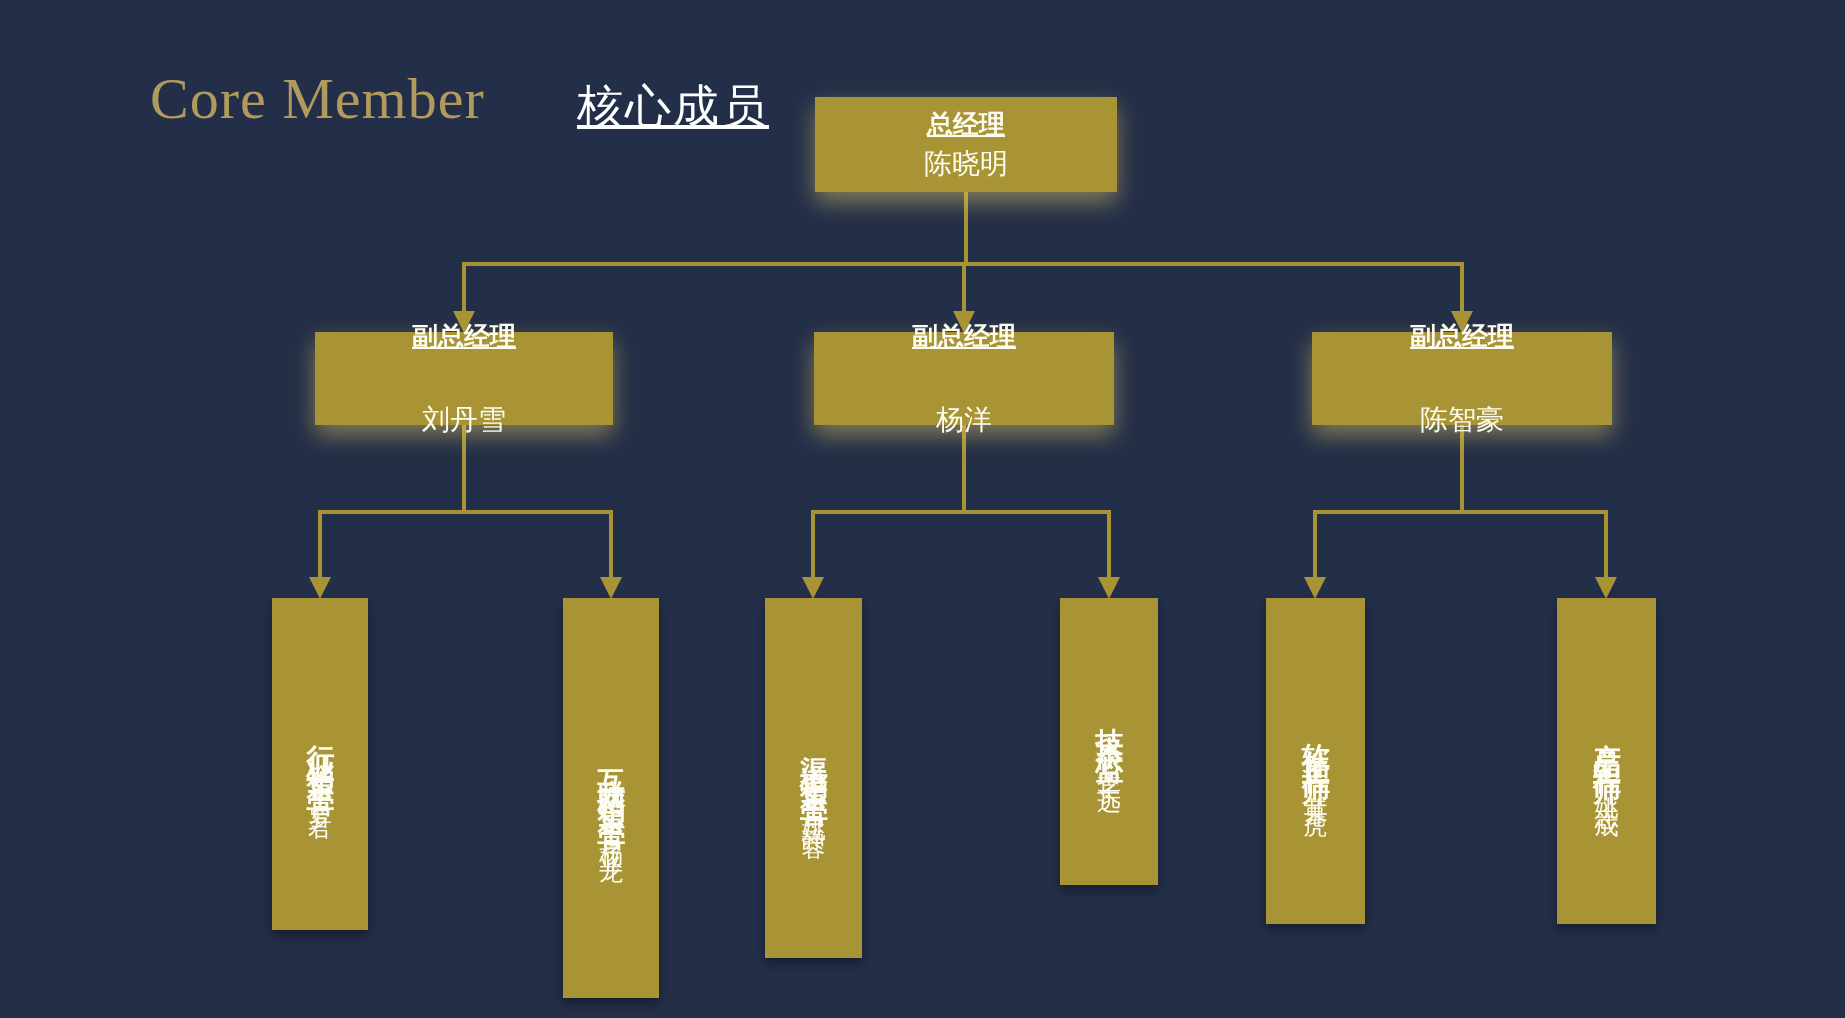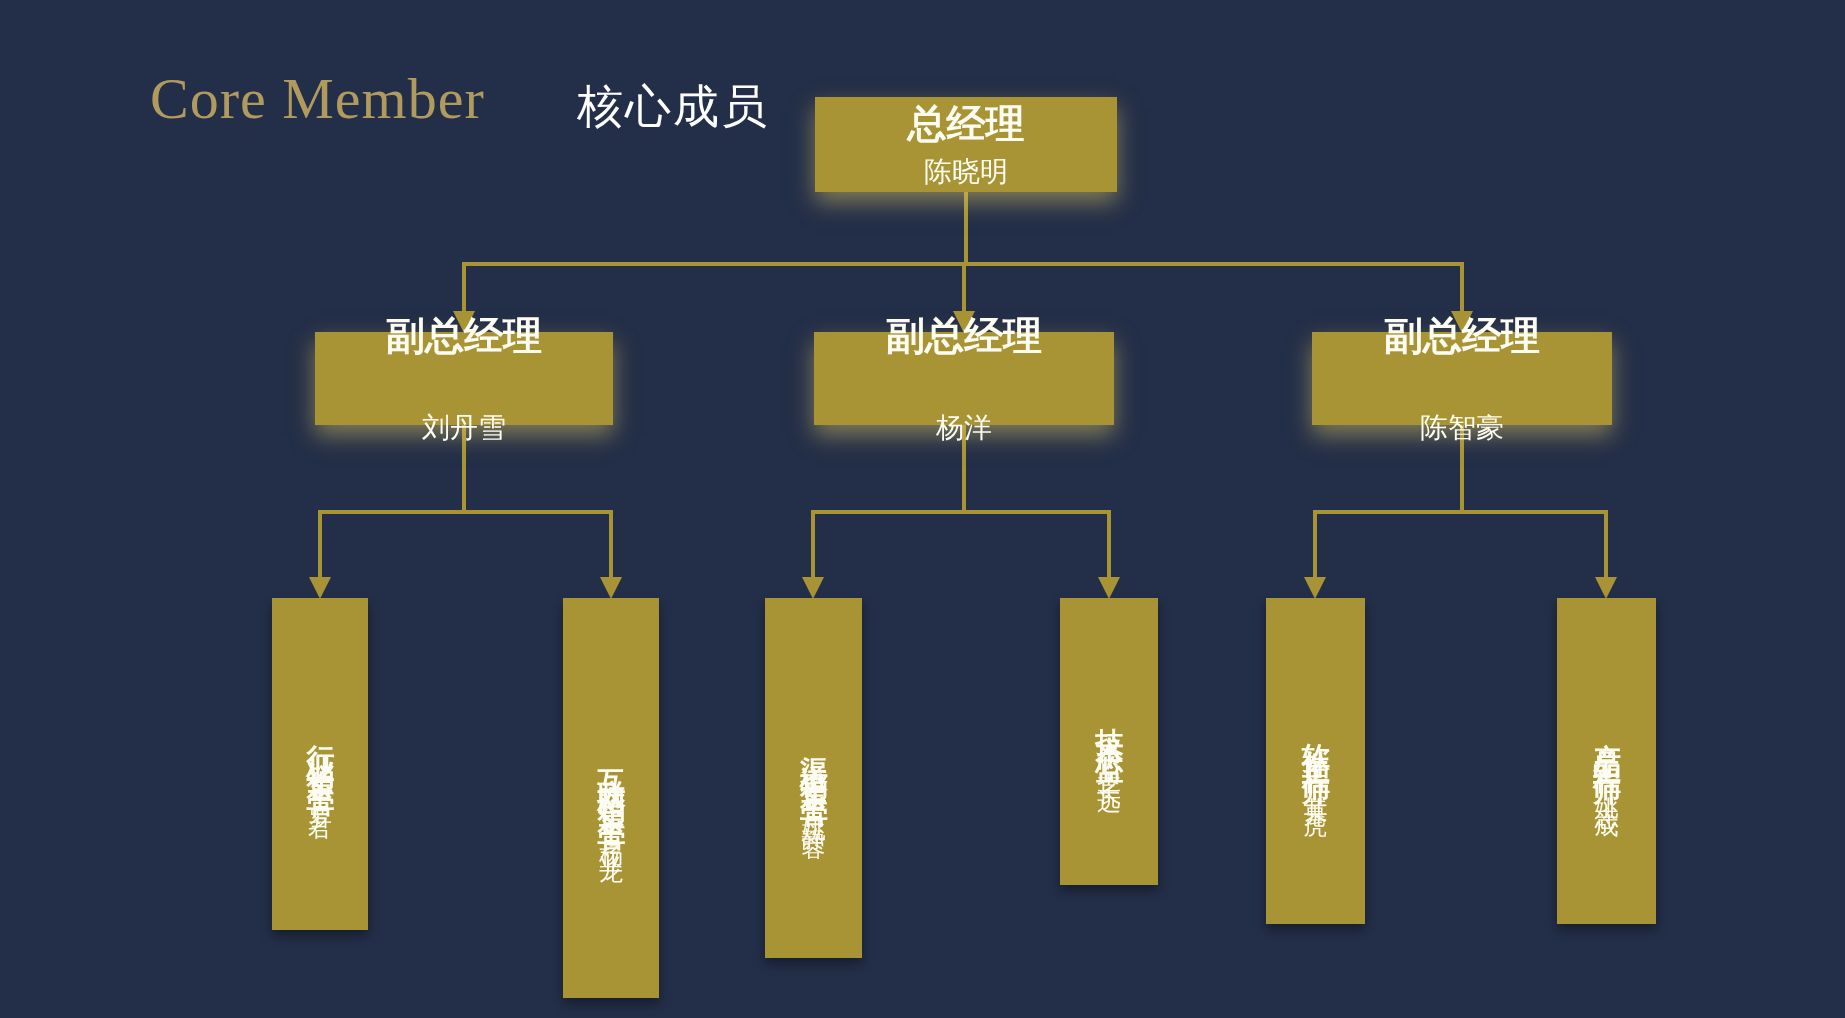--- a/index.html
+++ b/index.html
@@ -10,29 +10,29 @@
     margin-top:15px;
   }
   
   .title-en{
     position:absolute;left:150px;top:52px;
     font-family:"Liberation Serif","DejaVu Serif",serif;
     font-size:58px;line-height:1.1;color:#b19a5e;letter-spacing:1px;
   }
   .title-zh{
     position:absolute;left:577px;top:66px;
-    font-size:46px;line-height:1.1;color:#ffffff;font-weight:500;letter-spacing:2px;
+    font-size:46px;line-height:1.1;color:#ffffff;font-weight:500;letter-spacing:2px;text-decoration:underline;
   }
   
   .node{
     position:absolute;background:#a89434;color:#fdfcf2;
     display:flex;flex-direction:column;align-items:center;justify-content:center;
     text-align:center;
   }
-  .node .t{font-weight:bold;font-size:39px;line-height:1.2;}
+  .node .t{font-weight:bold;font-size:26px;line-height:1.2;text-decoration:underline;}
   .node .n{font-size:28px;line-height:1.2;margin-top:7px;}
   .glow{box-shadow:0 10px 22px rgba(225,202,102,0.5);}
   
   .root{left:815px;top:82px;width:302px;height:95px;}
   
   .l2{top:317px;height:93px;gap:44px;}
   .l2a{left:315px;width:298px;}
   .l2b{left:814px;width:300px;}
   .l2c{left:1312px;width:300px;}
   

